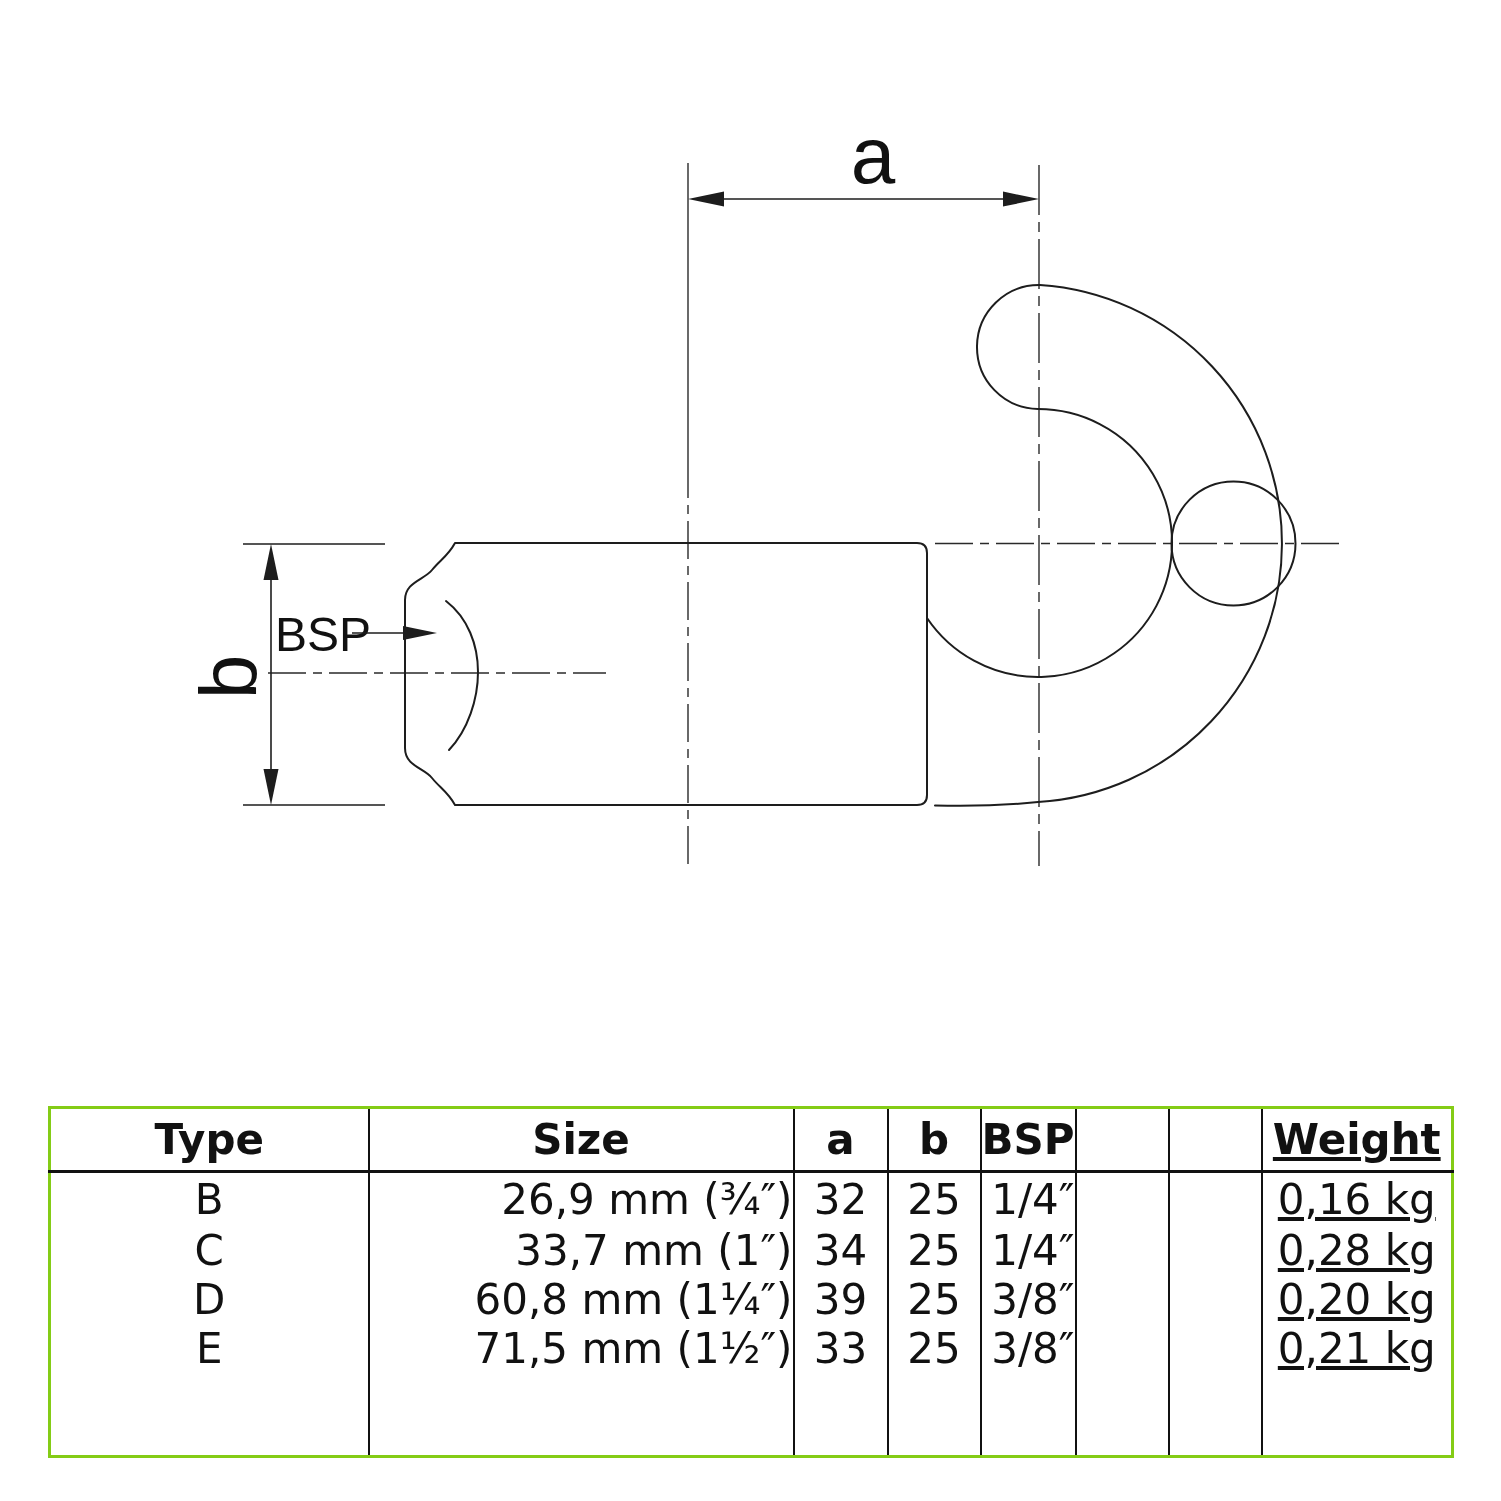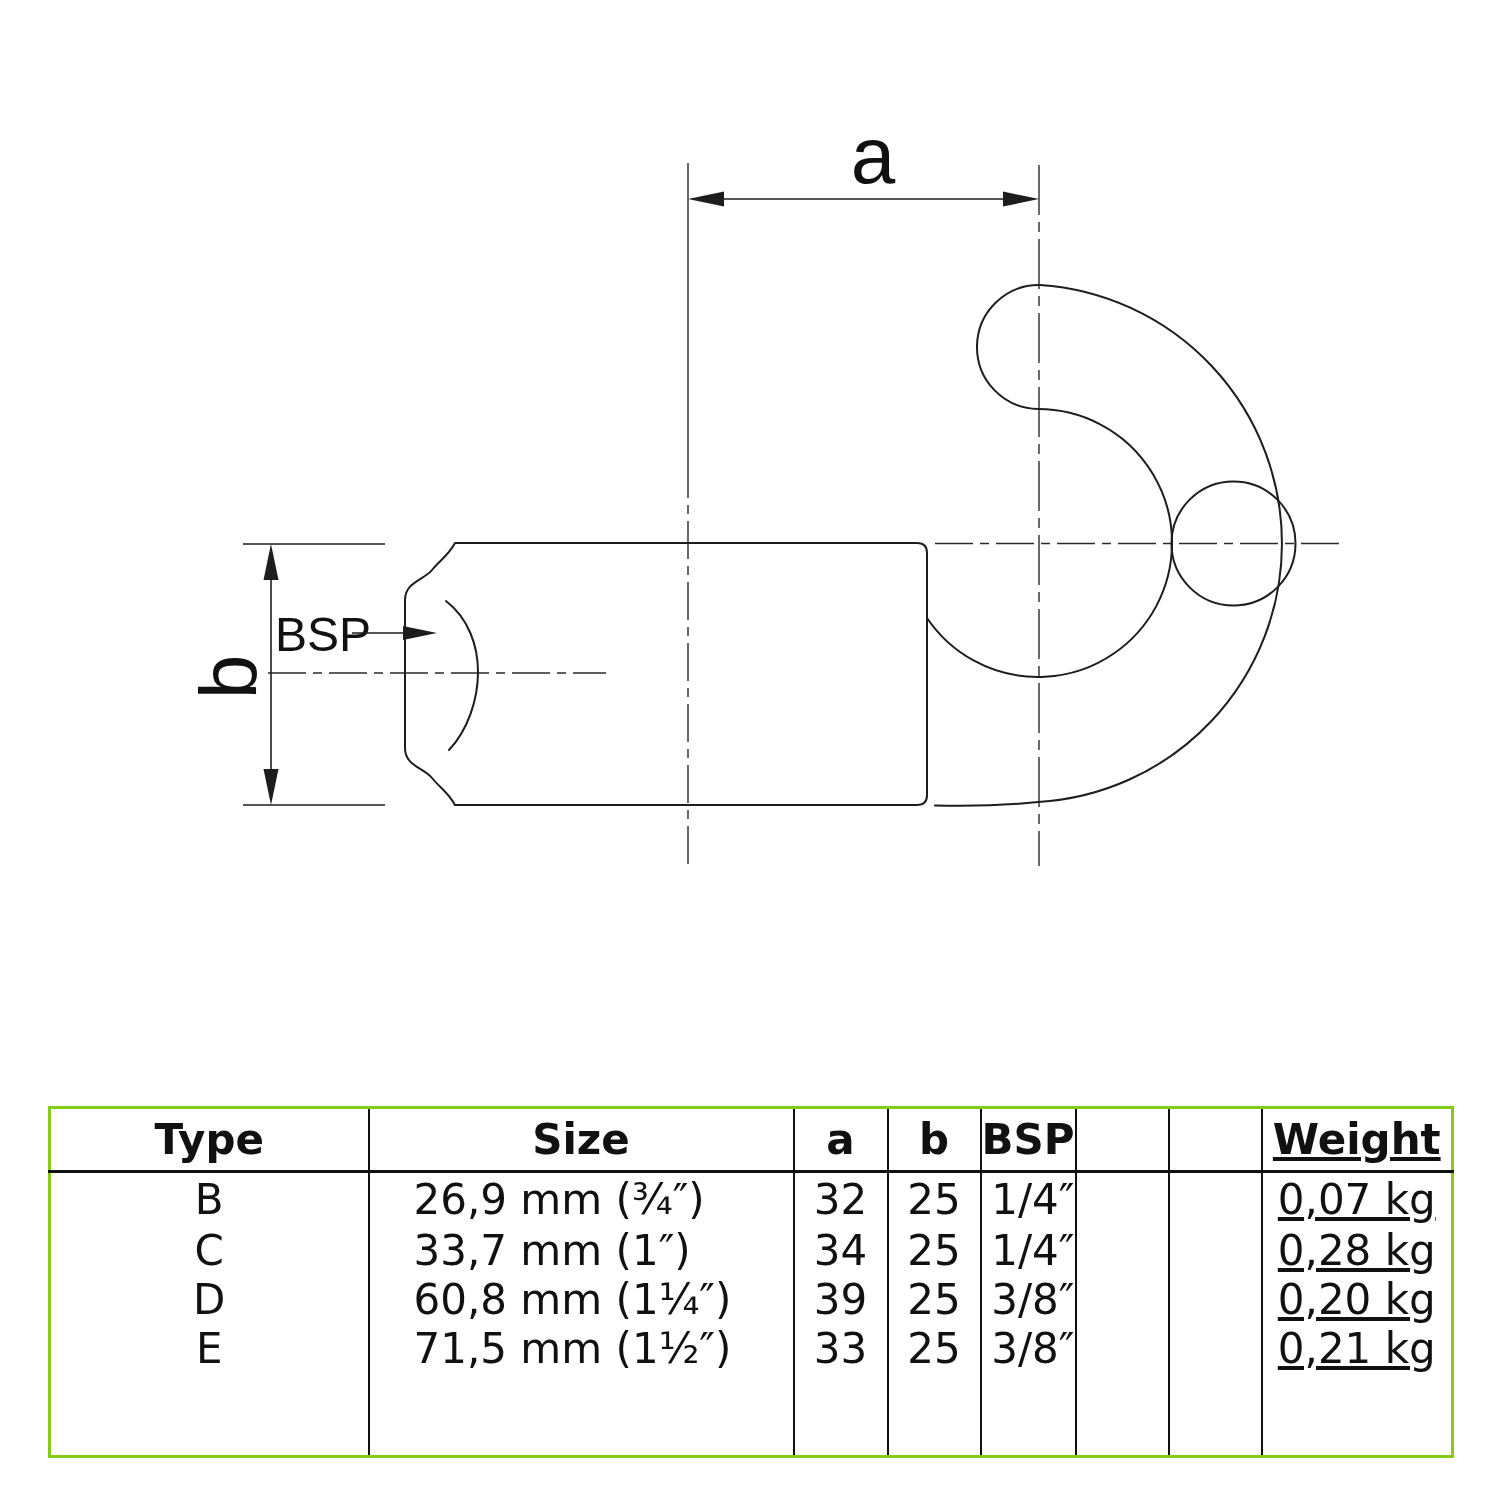--- a/index.html
+++ b/index.html
@@ -22,21 +22,21 @@
   #spec-table th{font-weight:bold;border-bottom:3px solid #111;}
   #spec-table th,#spec-table td{border-right:2px solid #111;vertical-align:middle;
               padding:0;overflow:hidden;white-space:nowrap;}
   #spec-table th:last-child,#spec-table td:last-child{border-right:none;text-decoration:underline;}
   #spec-table thead tr{height:64px;}
   tr.r-first{height:54px;}
   tr.r-first td{padding-top:10px;}
   tr.r{height:44px;}
   tr.filler{height:auto;}
   .c-center{text-align:center;}
-  .c-size{text-align:left;padding-left:44px !important;margin-top:12px;}
+  .c-size{text-align:right;padding-left:44px !important;margin-top:12px;}
   .c-bsp{text-align:right;padding-left:8px !important;}
 </style>
 </head>
 <body>
 
 <div id="canvas">
 
   <svg id="drawing" width="1501" height="1100" viewBox="0 0 1501 1100">
 
     <line class="cl-solid" x1="688" y1="163" x2="688" y2="460"></line>
@@ -98,21 +98,21 @@
     </thead>
     <tbody>
       <tr class="r-first">
         <td class="c-center">B</td>
         <td class="c-size">26,9 mm (¾″)</td>
         <td class="c-center">32</td>
         <td class="c-center">25</td>
         <td class="c-bsp">1/4″</td>
         <td></td>
         <td></td>
-        <td class="c-center">0,07 kg</td>
+        <td class="c-center">0,16 kg</td>
       </tr>
       <tr class="r">
         <td class="c-center">C</td>
         <td class="c-size">33,7 mm (1″)</td>
         <td class="c-center">34</td>
         <td class="c-center">25</td>
         <td class="c-bsp">1/4″</td>
         <td></td>
         <td></td>
         <td class="c-center">0,28 kg</td>

